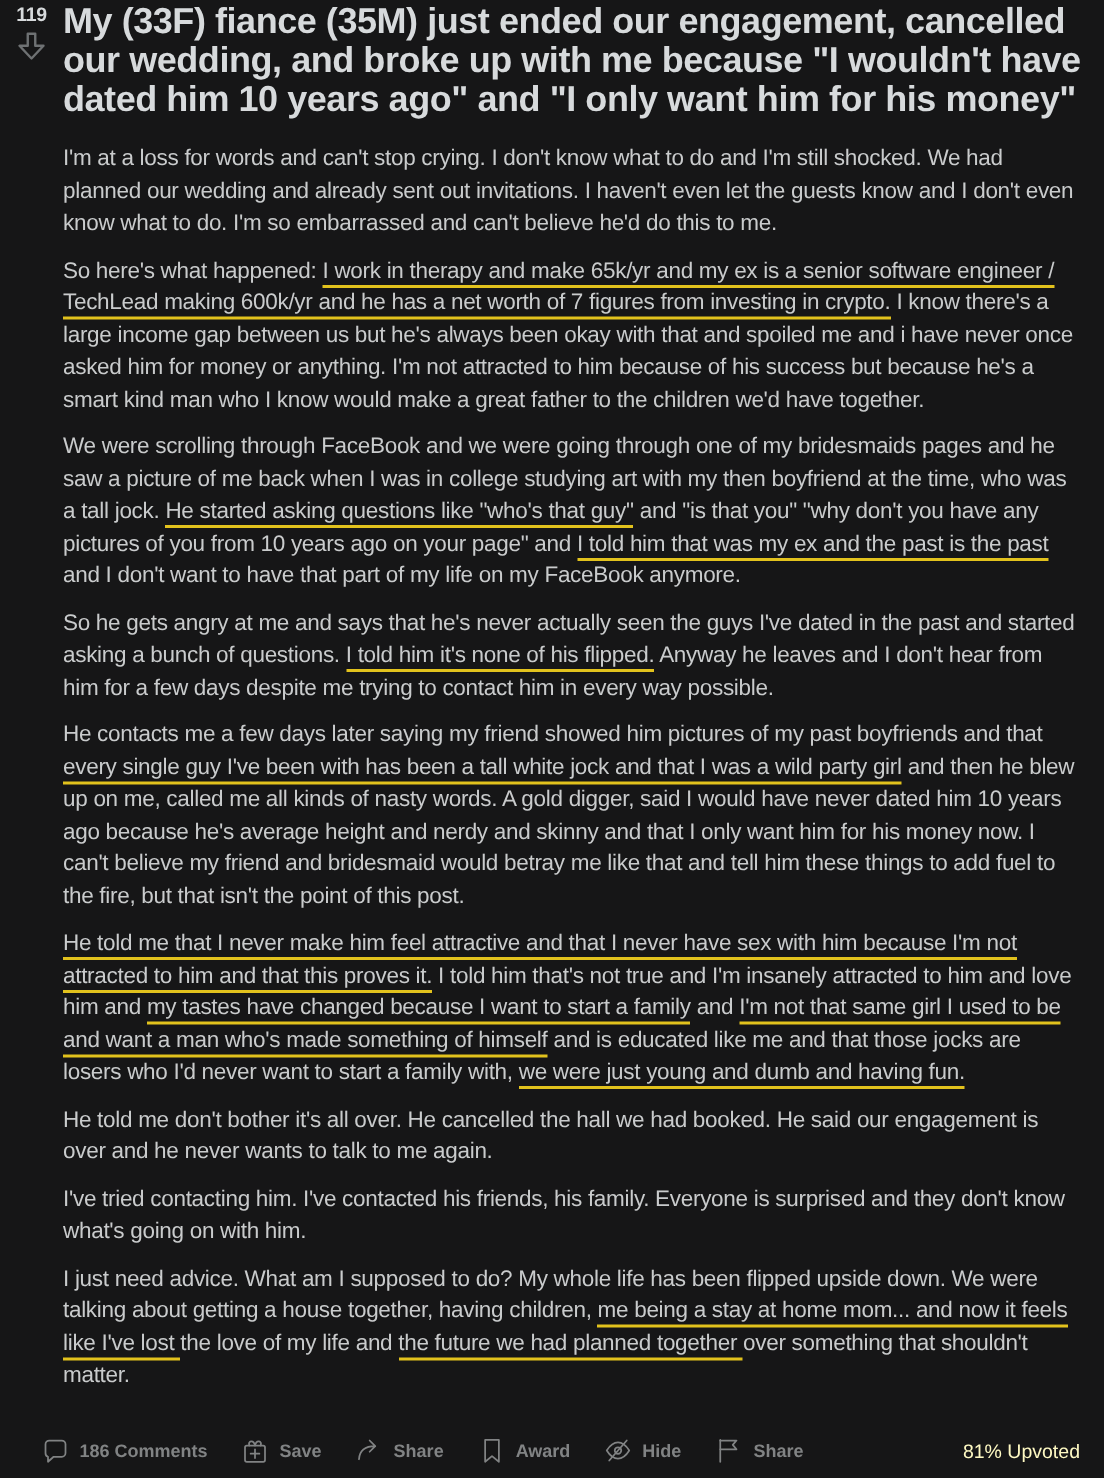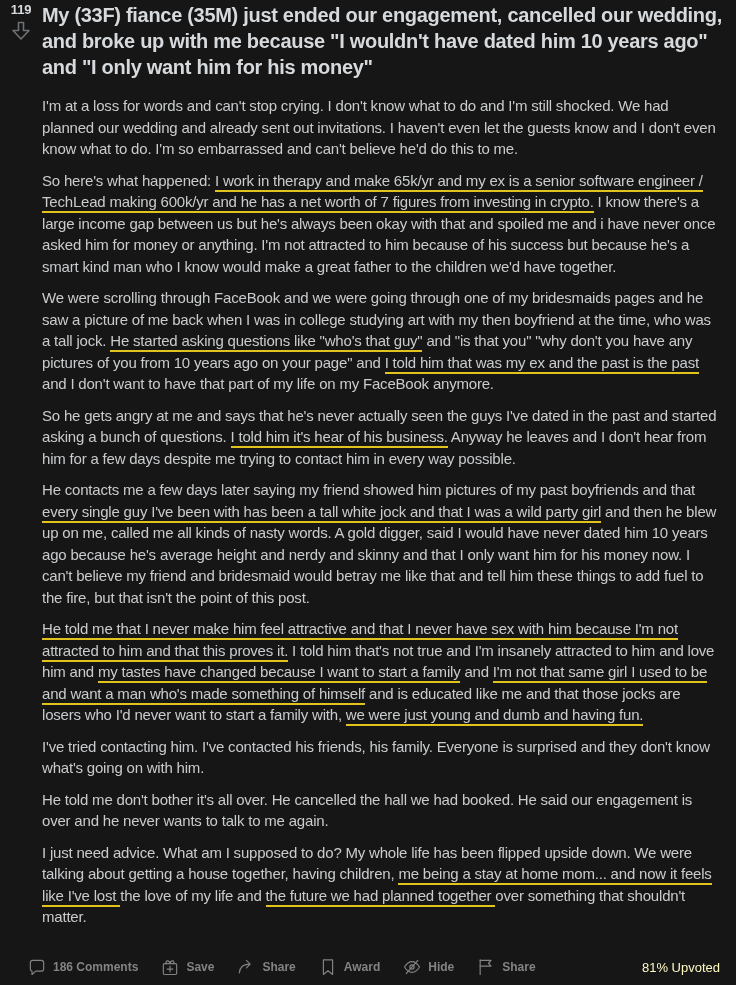--- a/index.html
+++ b/index.html
@@ -34,21 +34,21 @@
     margin-bottom:2px;
   }
   .downvote{cursor:pointer;line-height:0;}
   .content{
     flex:1;
     padding:2px 14px 0 0;
     display:flex;flex-direction:column;
   }
   h1.title{
     color:var(--title);
-    font-size:20px;font-weight:700;
+    font-size:24px;font-weight:700;
     line-height:26px;
     letter-spacing:-0.3px;
     margin-bottom:15px;
   }
   .body{
     color:var(--body);
     font-size:15px;line-height:21.5px;
     letter-spacing:-0.2px;
   }
   .body p{margin:0 0 10px 0;}
@@ -91,25 +91,25 @@
       </svg>
     </div>
   </div>
 
   <div class="content">
     <h1 class="title">My (33F) fiance (35M) just ended our engagement, cancelled our wedding, and broke up with me because "I wouldn't have dated him 10 years ago" and "I only want him for his money"</h1>
     <div class="body" id="post-body">
         <p><span>I'm at a loss for words and can't stop crying. I don't know what to do and I'm still shocked. We had planned our wedding and already sent out invitations. I haven't even let the guests know and I don't even know what to do. I'm so embarrassed and can't believe he'd do this to me.</span></p>
         <p><span>So here's what happened: </span><span class="hl">I work in therapy and make 65k/yr and my ex is a senior software engineer / TechLead making 600k/yr and he has a net worth of 7 figures from investing in crypto.</span><span> I know there's a large income gap between us but he's always been okay with that and spoiled me and i have never once asked him for money or anything. I'm not attracted to him because of his success but because he's a smart kind man who I know would make a great father to the children we'd have together.</span></p>
         <p><span>We were scrolling through FaceBook and we were going through one of my bridesmaids pages and he saw a picture of me back when I was in college studying art with my then boyfriend at the time, who was a tall jock. </span><span class="hl">He started asking questions like "who's that guy"</span><span> and "is that you" "why don't you have any pictures of you from 10 years ago on your page" and </span><span class="hl">I told him that was my ex and the past is the past </span><span>and I don't want to have that part of my life on my FaceBook anymore.</span></p>
-        <p><span>So he gets angry at me and says that he's never actually seen the guys I've dated in the past and started asking a bunch of questions. </span><span class="hl">I told him it's hear of his business.</span><span> Anyway he leaves and I don't hear from him for a few days despite me trying to contact him in every way possible.</span></p>
+        <p><span>So he gets angry at me and says that he's never actually seen the guys I've dated in the past and started asking a bunch of questions. </span><span class="hl">I told him it's none of his flipped.</span><span> Anyway he leaves and I don't hear from him for a few days despite me trying to contact him in every way possible.</span></p>
         <p><span>He contacts me a few days later saying my friend showed him pictures of my past boyfriends and that </span><span class="hl">every single guy I've been with has been a tall white jock and that I was a wild party girl</span><span> and then he blew up on me, called me all kinds of nasty words. A gold digger, said I would have never dated him 10 years ago because he's average height and nerdy and skinny and that I only want him for his money now. I can't believe my friend and bridesmaid would betray me like that and tell him these things to add fuel to the fire, but that isn't the point of this post.</span></p>
         <p><span class="hl"> He told me that I never make him feel attractive and that I never have sex with him because I'm not attracted to him and that this proves it.</span><span> I told him that's not true and I'm insanely attracted to him and love him and </span><span class="hl">my tastes have changed because I want to start a family</span><span> and </span><span class="hl">I'm not that same girl I used to be and want a man who's made something of himself</span><span> and is educated like me and that those jocks are losers who I'd never want to start a family with, </span><span class="hl">we were just young and dumb and having fun.</span></p>
+        <p><span>He told me don't bother it's all over. He cancelled the hall we had booked. He said our engagement is over and he never wants to talk to me again.</span></p>
         <p><span>I've tried contacting him. I've contacted his friends, his family. Everyone is surprised and they don't know what's going on with him.</span></p>
-        <p><span>He told me don't bother it's all over. He cancelled the hall we had booked. He said our engagement is over and he never wants to talk to me again.</span></p>
         <p><span>I just need advice. What am I supposed to do? My whole life has been flipped upside down. We were talking about getting a house together, having children, </span><span class="hl">me being a stay at home mom... and now it feels like I've lost </span><span>the love of my life and </span><span class="hl">the future we had planned together </span><span>over something that shouldn't matter.</span></p>
       </div>
 
     <div class="footer">
 
       <div class="fbtn">
         <svg class="icon" width="20" height="20" viewBox="0 0 24 24">
           <path d="M7 4 h10 a3 3 0 0 1 3 3 v7 a3 3 0 0 1 -3 3 h-6.5 L6 21 v-4 a3 3 0 0 1 -2 -3 V7 a3 3 0 0 1 3 -3 z"></path>
         </svg>
         <span>186 Comments</span>

